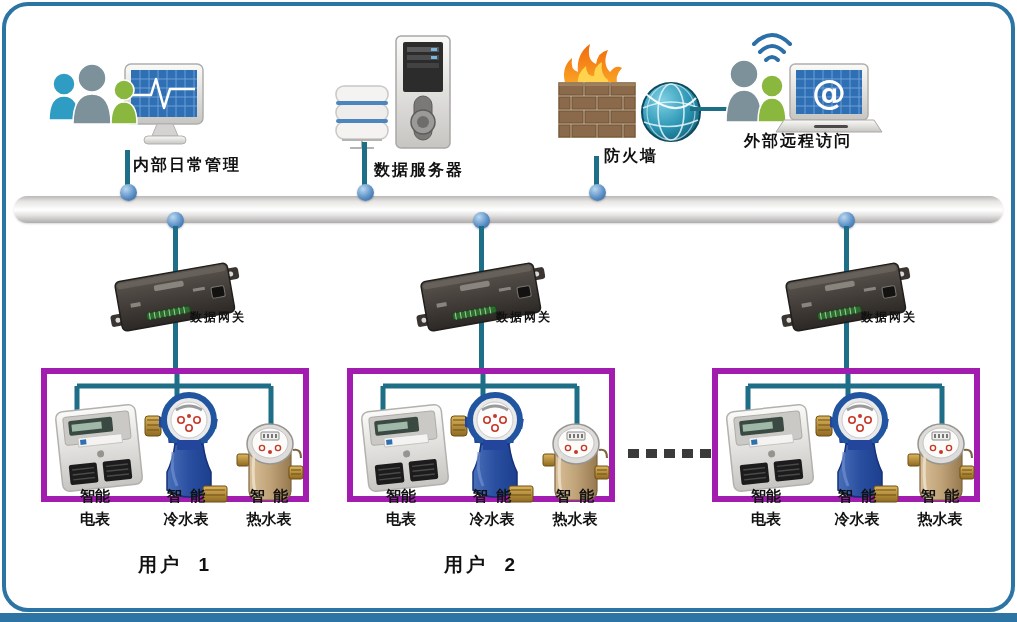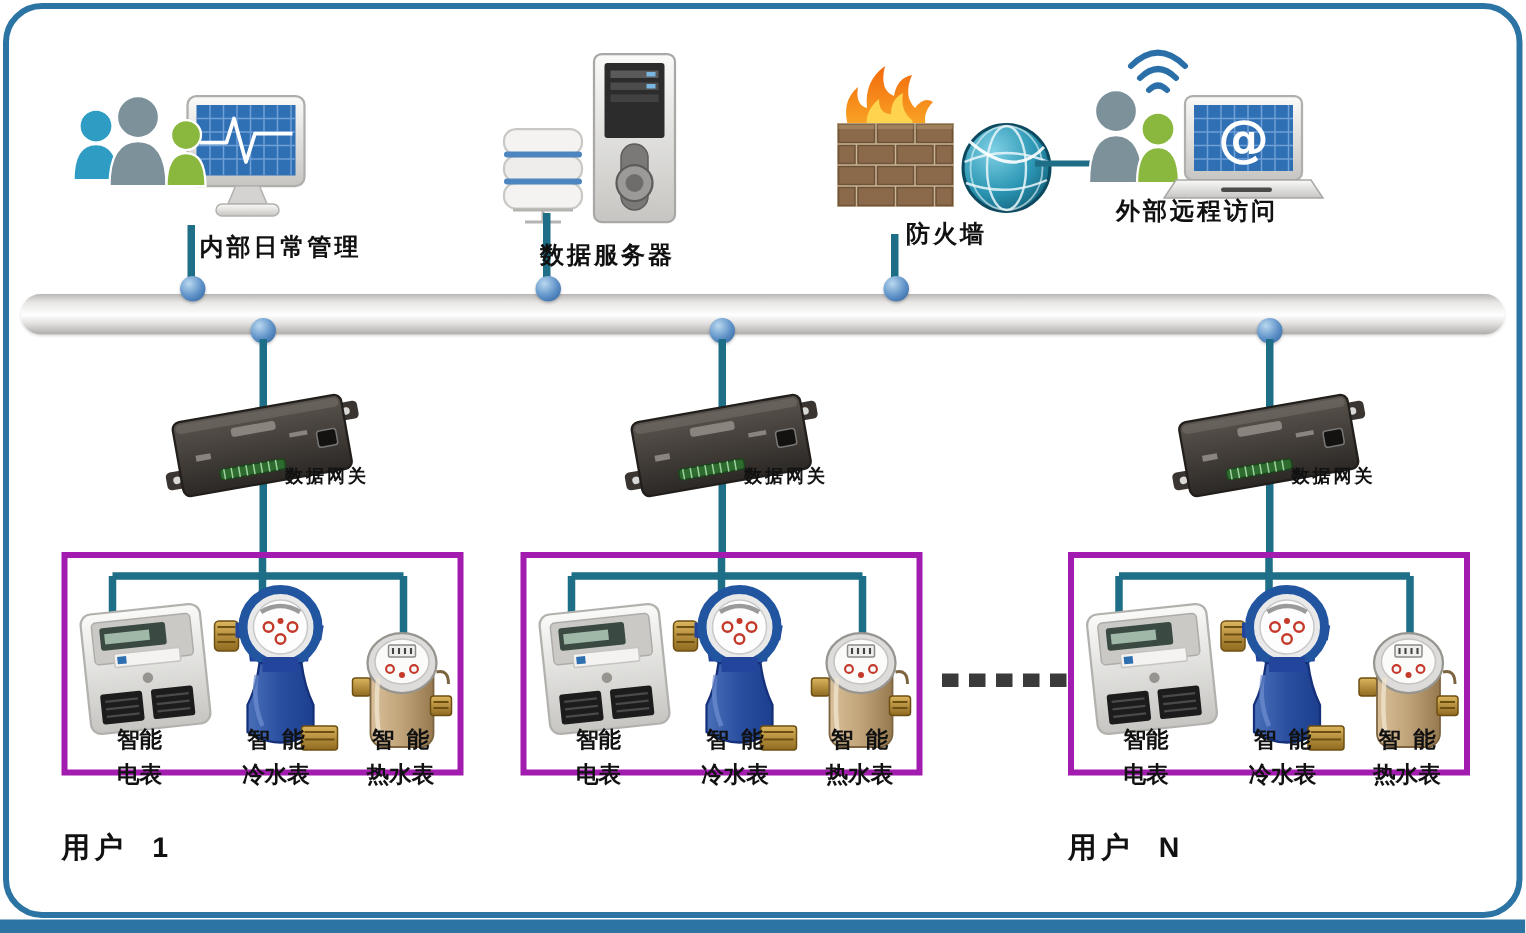--- a/index.html
+++ b/index.html
@@ -22,30 +22,30 @@
   .vline{position:absolute;width:5px;background:#1d6e86;}
   .hline{position:absolute;height:4px;background:#1d6e86;}
   .ball{
     position:absolute;width:17px;height:17px;border-radius:50%;
     background:radial-gradient(circle at 35% 30%,#b9d8f0 0%,#5b8fc6 55%,#2f5f96 100%);
     box-shadow:0 1px 2px rgba(0,0,0,.25);
   }
   .toplabel{position:absolute;font-size:16px;font-weight:600;letter-spacing:2px;white-space:nowrap;}
   .gwlabel{position:absolute;font-size:12px;font-weight:600;letter-spacing:2px;white-space:nowrap;}
   .userbox{
-    position:absolute;width:268px;height:149px;border:4px solid #a21caf;background:#fff;box-sizing:border-box;
+    position:absolute;width:268px;height:134px;border:6px solid #a21caf;background:#fff;box-sizing:border-box;
   }
   .userbox .inner{position:absolute;left:0;top:0;width:260px;height:170px;}
   .userbox svg.wires{position:absolute;left:0;top:0;}
   .meter{position:absolute;}
   .mlabel{position:absolute;top:110px;font-size:15px;font-weight:700;line-height:23px;text-align:center;white-space:pre;}
   .mlabel.m1{left:8px;width:80px;}
   .mlabel.m2{left:94px;width:90px;}
   .mlabel.m3{left:180px;width:84px;}
-  .userlabel{position:absolute;top:552px;width:268px;text-align:left;font-size:19px;font-weight:700;letter-spacing:3px;white-space:pre;}
+  .userlabel{position:absolute;top:552px;width:268px;text-align:center;font-size:19px;font-weight:700;letter-spacing:3px;white-space:pre;}
   .dots{position:absolute;left:628px;top:449px;display:flex;gap:7px;}
   .dots .dot{width:11px;height:9px;background:#3a3a3a;display:block;}
   svg{position:absolute;overflow:visible;}
 </style>
 </head>
 <body>
 
 <div class="canvas">
 
   <svg width="0" height="0">
@@ -140,21 +140,21 @@
       <rect x="77" y="29" width="32" height="5" fill="#424242"></rect>
       <rect x="101" y="14" width="6" height="3" fill="#79b6e0"></rect>
       <rect x="101" y="22" width="6" height="3" fill="#79b6e0"></rect>
       <rect x="84" y="62" width="18" height="44" rx="9" fill="#7b7977" stroke="#5e5c5a" stroke-width="1"></rect>
       <circle cx="93" cy="88" r="12" fill="#9c9a98" stroke="#5e5c5a" stroke-width="1.5"></circle>
       <circle cx="93" cy="88" r="6" fill="#6f6d6b"></circle>
     </g>
   </svg>
   <div class="vline" style="left:362px;top:142px;height:48px"></div>
   <div class="ball" style="left:357px;top:184px"></div>
-  <div class="toplabel" style="left:360px;top:160px">数据服务器</div>
+  <div class="toplabel" style="left:374px;top:160px">数据服务器</div>
 
   <svg style="left:552px;top:42px" width="150" height="104" viewBox="0 0 150 104">
     <g>
       <path d="M14 44 Q8 26 20 16 Q18 28 26 30 Q24 12 38 2 Q34 18 44 22 Q46 10 56 8 Q50 22 58 30 Q64 22 70 26 Q62 34 66 44 Z" fill="url(#flameO)"></path>
       <path d="M26 44 Q24 32 34 24 Q34 34 42 34 Q42 24 50 20 Q48 32 56 38 Q58 44 54 44 Z" fill="#ffd34d"></path>
     </g>
     <g>
       <rect x="6" y="40" width="78" height="56" fill="#c9b394"></rect>
       <g fill="#8a6a4a" stroke="#6e5338" stroke-width="1">
         <rect x="7" y="41" width="24" height="12"></rect>
@@ -389,20 +389,21 @@
         <rect x="52" y="46" width="14" height="13" rx="2" fill="url(#brassG)" stroke="#6e4f12" stroke-width="1"></rect>
         <path d="M54 50h10M54 54h10" stroke="#6e4f12" stroke-width="1.2"></path>
         <path d="M56 30 Q64 28 64 38" stroke="#7d6440" stroke-width="2" fill="none"></path>
         <path d="M17 34 Q15 56 18 74" stroke="#efe3cd" stroke-width="3" fill="none" opacity=".8"></path>
       </svg>
       <div class="mlabel m1"><span>智能</span><br><span>电表</span></div>
       <div class="mlabel m2"><span>智  能</span><br><span>冷水表</span></div>
       <div class="mlabel m3"><span>智  能</span><br><span>热水表</span></div>
     </div>
   </div>
+  <div class="userlabel" style="left:347px">用户  2</div>
 
   <div class="dots">
     <span class="dot"></span>
       <span class="dot"></span>
       <span class="dot"></span>
       <span class="dot"></span>
       <span class="dot"></span>
   </div>
 
   <div class="userbox" style="left:712px;top:368px">
@@ -454,15 +455,14 @@
         <rect x="52" y="46" width="14" height="13" rx="2" fill="url(#brassG)" stroke="#6e4f12" stroke-width="1"></rect>
         <path d="M54 50h10M54 54h10" stroke="#6e4f12" stroke-width="1.2"></path>
         <path d="M56 30 Q64 28 64 38" stroke="#7d6440" stroke-width="2" fill="none"></path>
         <path d="M17 34 Q15 56 18 74" stroke="#efe3cd" stroke-width="3" fill="none" opacity=".8"></path>
       </svg>
       <div class="mlabel m1"><span>智能</span><br><span>电表</span></div>
       <div class="mlabel m2"><span>智  能</span><br><span>冷水表</span></div>
       <div class="mlabel m3"><span>智  能</span><br><span>热水表</span></div>
     </div>
   </div>
-  <div class="userlabel" style="left:712px">用户  N</div>
 
 </div>
 
 </body></html>

